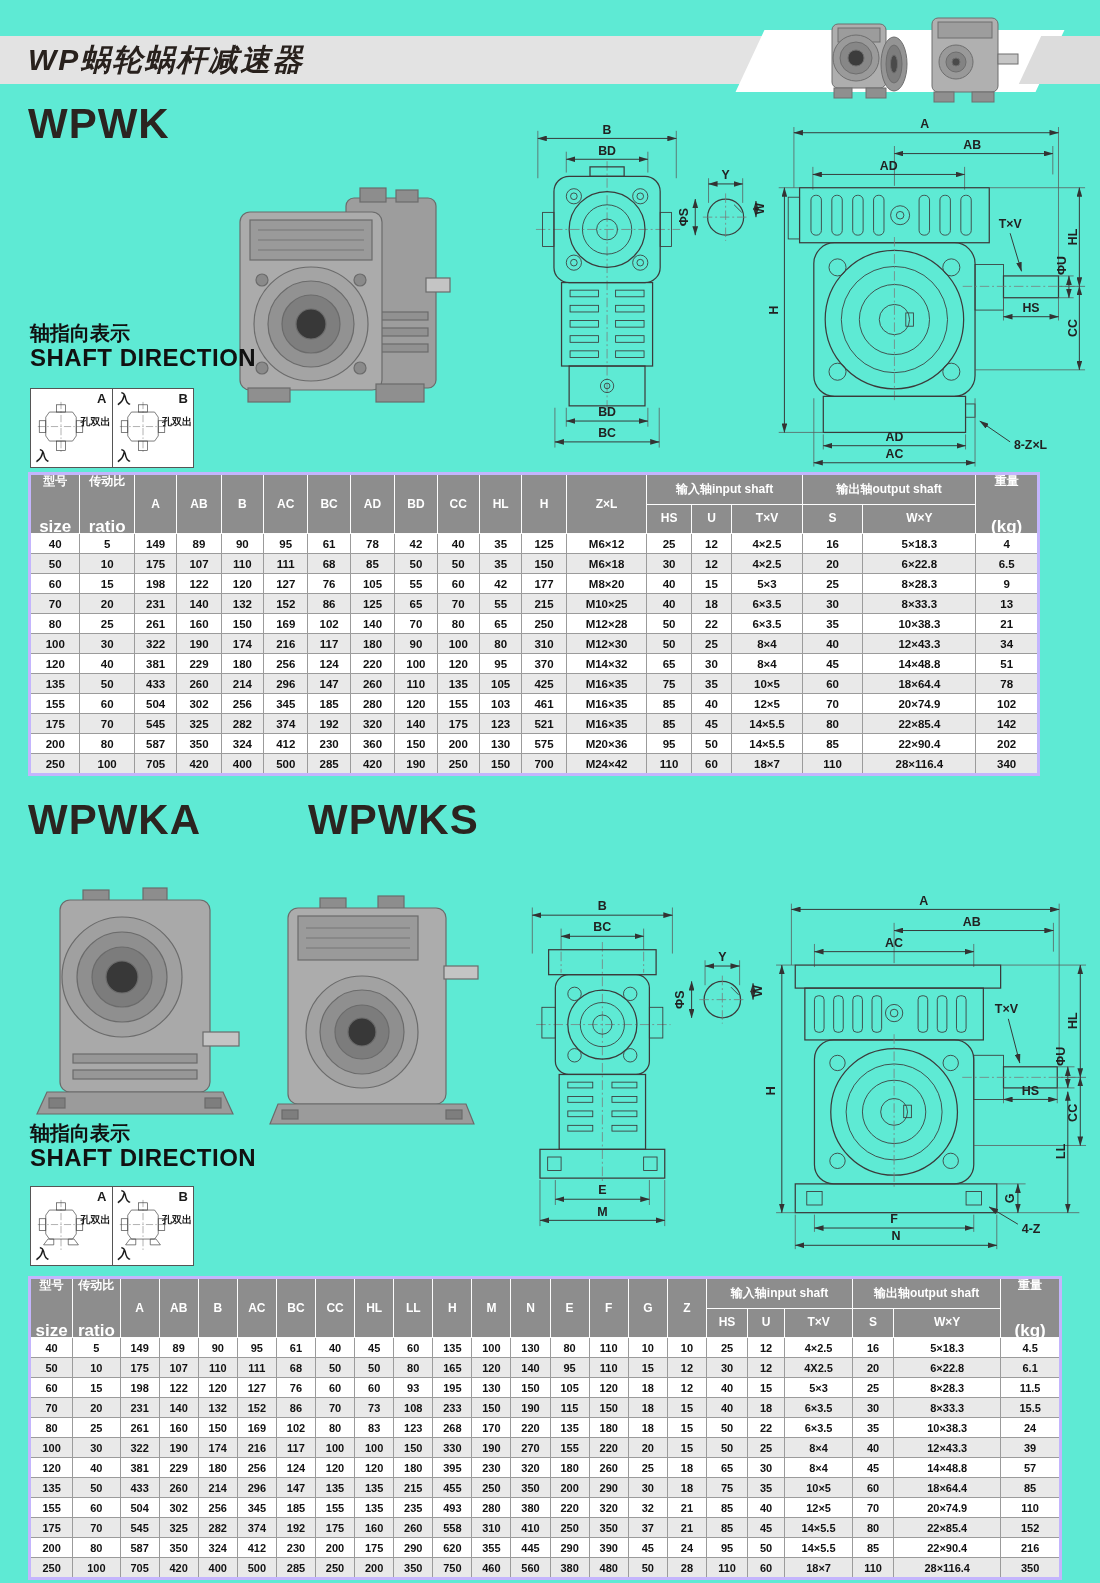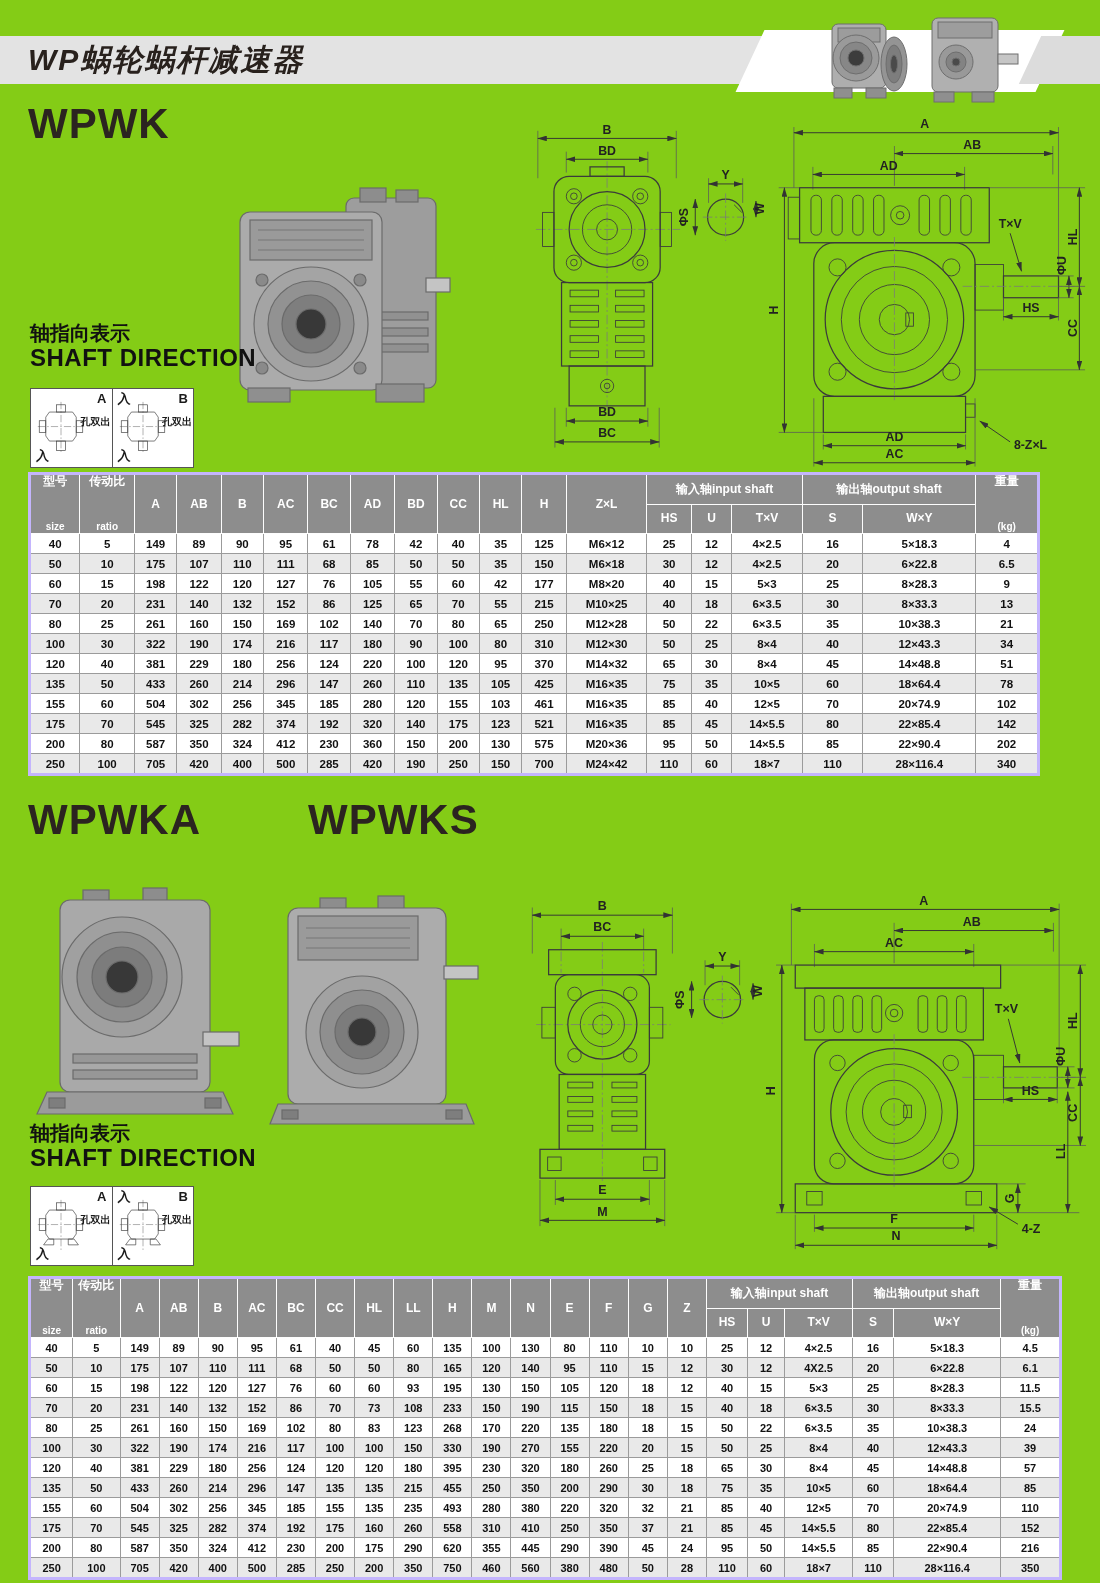--- a/index.html
+++ b/index.html
@@ -1,17 +1,17 @@
 <!DOCTYPE html>
 <html><head>
 <meta charset="utf-8">
 <style>
   html,body{margin:0;padding:0;background:#fff;}
   body{font-family:"Liberation Sans",sans-serif;color:#1a1a1a;}
-  .page{position:relative;width:1100px;height:1583px;background:#84cc16;overflow:hidden;}
+  .page{position:relative;width:1100px;height:1583px;background:#5eead4;overflow:hidden;}
   .abs{position:absolute;}
 
   
   .band{position:absolute;left:0;top:36px;width:1100px;height:48px;background:#e3e3e3;}
   .band-white{position:absolute;left:750px;top:30px;width:300px;height:62px;background:#fff;transform:skewX(-25deg);}
   .band-gray{position:absolute;left:1030px;top:36px;width:120px;height:48px;background:#dcdcdc;transform:skewX(-25deg);}
   .band-title{position:absolute;left:28px;top:40px;font-size:30px;font-weight:bold;font-style:italic;letter-spacing:2px;color:#28211d;margin:0;}
 
   .sec-title{position:absolute;font-size:42px;font-weight:bold;letter-spacing:1px;color:#2b2420;margin:0;}
 
@@ -25,21 +25,21 @@
   .sd-hole{position:absolute;top:26px;right:1px;font-size:10px;font-weight:bold;}
   .sd-in{position:absolute;bottom:2px;left:5px;font-size:13px;font-weight:bold;}
   .sd-in-top{position:absolute;top:1px;left:5px;font-size:13px;font-weight:bold;}
 
   
   table{border-collapse:collapse;table-layout:fixed;border:3px solid #c4b5fd;background:#fff;}
   th,td{border:1px solid #9b9b9b;text-align:center;vertical-align:middle;padding:0;overflow:hidden;white-space:nowrap;}
   td{font-size:11.5px;font-weight:bold;height:19px;color:#111;}
   thead th{background:#8d8d8d;color:#fff;border:1.5px solid #fdfdfd;font-size:12px;font-weight:bold;height:21px;line-height:13px;}
   thead .two span{display:block;line-height:13px;}
-  thead .two .en{font-size:10px;margin-top:32px;}
+  thead .two .en{font-size:17px;margin-top:32px;}
   tbody tr:nth-child(even) td{background:#e9e9e9;}
   #table2 td{font-size:11px;}
 
   
   .dt{font:bold 13px "Liberation Sans",sans-serif;fill:#222;text-anchor:middle;}
   .dts{text-anchor:start;}
   .dim{stroke:#333;stroke-width:1;marker-start:url(#arr);marker-end:url(#arr);}
   .ext{stroke:#5a5a5a;stroke-width:0.8;}
   .cl{stroke:#7a7a7a;stroke-width:0.8;stroke-dasharray:10 3 2 3;}
   .bd{stroke:#3b3b3b;stroke-width:1.3;fill:none;}

